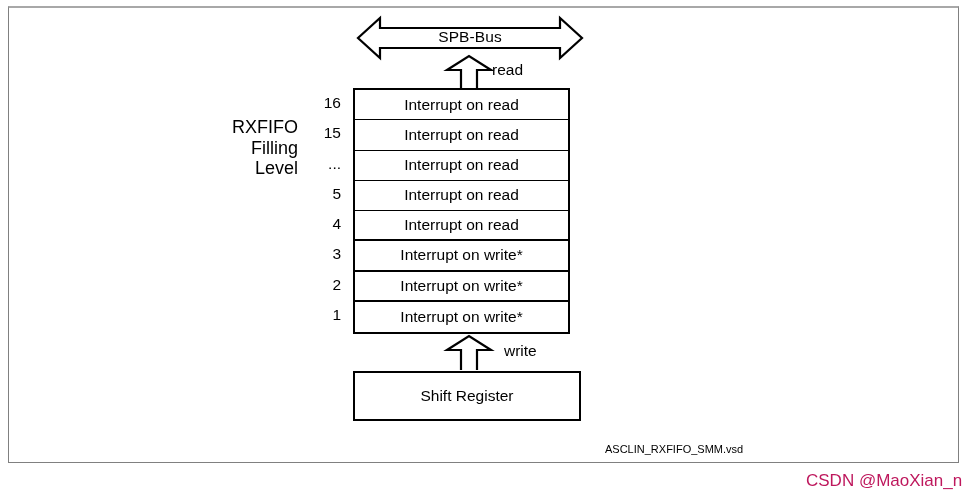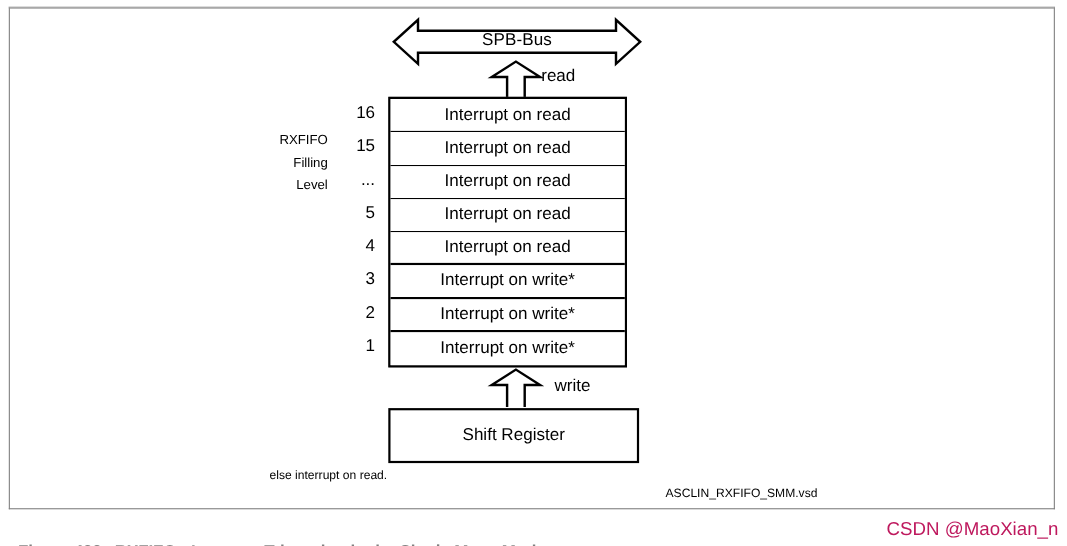--- a/index.html
+++ b/index.html
@@ -124,21 +124,21 @@
     box-sizing: border-box;
   }
 
   
   #fifo-axis-label {
     position: absolute;
     left: 190px;
     top: 117px;
     width: 108px;
     text-align: right;
-    font-size: 12px;
+    font-size: 18px;
     line-height: 20.5px;
   }
 
   
   #shift-register {
     position: absolute;
     left: 353px;
     top: 371px;
     width: 228px;
     height: 50px;
@@ -246,21 +246,20 @@
 <div id="write-arrow">
   <svg width="44" height="34" viewBox="0 0 44 34">
     <polyline points="14,34 14,14 0,14 22,0 44,14 30,14 30,34" fill="#ffffff" stroke="#000000" stroke-width="2.2" stroke-linejoin="miter" stroke-linecap="butt"></polyline>
   </svg>
 </div>
 <div id="write-label">write</div>
 
 <div id="shift-register">Shift Register</div>
 
 <div id="footnote">
-  <span class="line2">else interrupt on read.</span>
 </div>
 
 <div id="vsd-name">ASCLIN_RXFIFO_SMM.vsd</div>
 
 <div id="figure-caption">
   <span id="caption-number">Figure 432</span><span>RXFIFO - Interrupt Triggering in the Single Move Mode</span>
 </div>
 
 <div id="watermark">CSDN @MaoXian_n</div>
 

